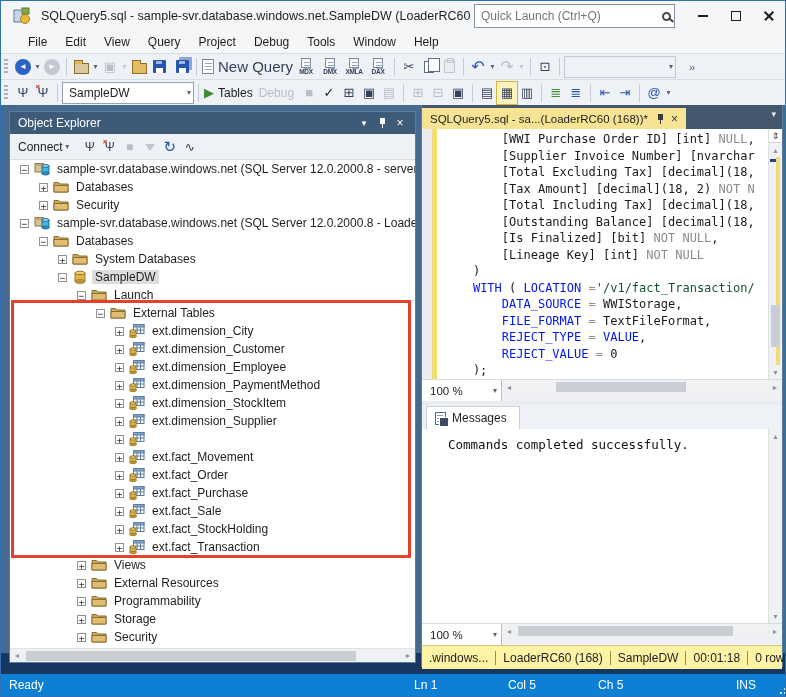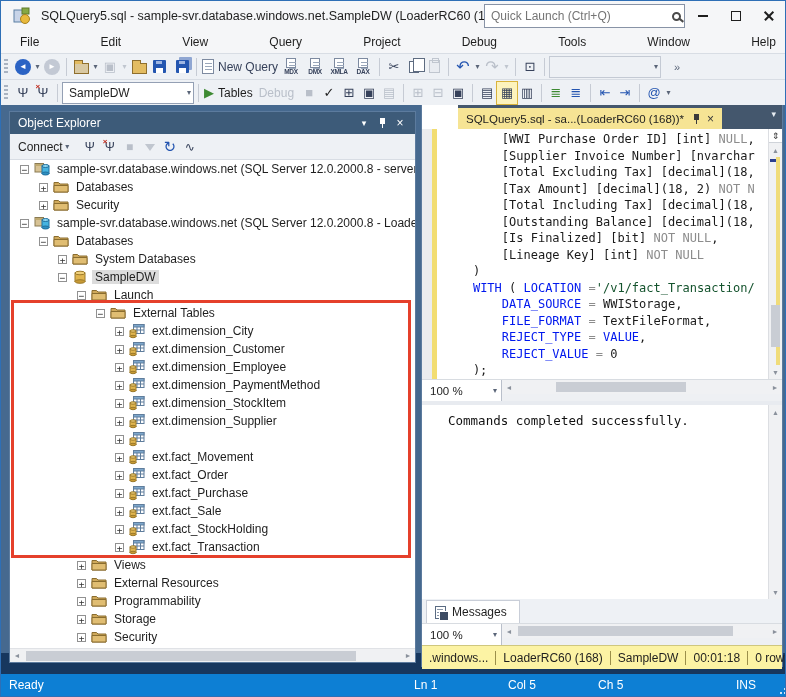--- a/index.html
+++ b/index.html
@@ -6,33 +6,33 @@
   *{box-sizing:border-box;}
   #window{
     position:relative;width:786px;height:697px;overflow:hidden;
     font-family:"Liberation Sans","DejaVu Sans",sans-serif;color:#1e1e1e;
     background:#f5f6f8;border:1px solid #2e6fb6;
   }
   
   #titlebar{position:absolute;left:0;top:0;width:100%;height:30px;background:#f5f6f8;display:flex;align-items:center;}
   #app-icon{width:18px;height:18px;margin:0 10px 0 12px;flex:none;}
   #title-text{font-size:12.5px;white-space:nowrap;}
-  .ql-box{position:absolute;left:483px;top:3px;width:201px;height:24px;background:#fff;border:1px solid #8893a6;display:flex;align-items:center;gap:22px;}
+  .ql-box{position:absolute;left:473px;top:3px;width:201px;height:24px;background:#fff;border:1px solid #8893a6;display:flex;align-items:center;gap:22px;}
   .ql-input{flex:1;border:none;outline:none;font-size:12px;color:#444;padding:0 4px 0 6px;font-family:inherit;background:transparent;}
   .mag{width:9px;height:9px;border:2px solid #4a4a4a;border-radius:50%;position:relative;margin-right:8px;flex:none;}
   .mag::after{content:"";position:absolute;width:6px;height:2px;background:#4a4a4a;right:-5px;bottom:-2px;transform:rotate(38deg);}
   .win-btns{position:absolute;right:0;top:0;height:30px;display:flex;}
   .win-btn{width:33px;height:30px;display:flex;align-items:center;justify-content:center;}
   .glyph-min{width:10px;height:2px;background:#1e1e1e;}
   .glyph-max{width:10px;height:10px;border:1.5px solid #1e1e1e;}
   .glyph-close{position:relative;width:12px;height:12px;}
   .glyph-close::before,.glyph-close::after{content:"";position:absolute;left:0;top:5px;width:12px;height:1.6px;background:#1e1e1e;}
   .glyph-close::before{transform:rotate(45deg);} .glyph-close::after{transform:rotate(-45deg);}
   
-  #menubar{position:absolute;left:0;top:30px;width:100%;height:22px;display:flex;align-items:center;padding-left:10px;background:#f5f6f8;font-size:12px;justify-content:space-between;}
+  #menubar{position:absolute;left:0;top:30px;width:100%;height:22px;display:flex;align-items:center;padding-left:18px;background:#f5f6f8;font-size:12px;}
   .menu-item{padding:2px 9px;}
   
   .toolbar{position:absolute;left:0;width:100%;height:26px;background:#eef1f5;display:flex;align-items:center;border-top:1px solid #d8dde4;}
   #toolbar1{top:52px;} #toolbar2{top:78px;}
   .grip{width:4px;height:16px;margin:0 5px 0 3px;background:repeating-linear-gradient(180deg,#a9b3c1 0 2px,transparent 2px 4px);flex:none;}
   .tbsep{width:1px;height:18px;background:#c6cbd4;margin:0 4px;flex:none;}
   .tbi{height:22px;min-width:20px;display:inline-flex;align-items:center;justify-content:center;font-size:13px;color:#36415a;flex:none;padding:0 1px;}
   .tbi.blue{color:#2455b0;} .tbi.dis{color:#b9bfc9;} .tbi.green{color:#3d8a32;}
   .dd{font-size:8px;color:#5a6578;width:9px;display:inline-flex;justify-content:center;flex:none;}
   .dd.dis{color:#c0c6cf;}
@@ -79,21 +79,21 @@
   .tree-label{padding:0 3px;}
   .tree-row.selected .tree-label{background:#dcdcdc;}
   .hscroll{height:14px;background:#f0f1f3;display:flex;align-items:center;flex:none;border-top:1px solid #e0e2e6;}
   .sbarrow{width:14px;height:14px;display:flex;align-items:center;justify-content:center;font-size:7px;color:#8a919c;flex:none;}
   .htrack{flex:1;height:14px;position:relative;}
   .hthumb{position:absolute;top:2px;height:10px;background:#c9cdd4;}
   
   #red-box{position:absolute;left:10px;top:299px;width:400px;height:258px;border:3px solid #e5402b;z-index:60;pointer-events:none;}
   
   #right-panel{position:absolute;left:420px;top:0;width:362px;height:562px;display:flex;flex-direction:column;border:1px solid #5c7b9e;border-top:none;background:#fff;}
-  #tabwell{height:24px;background:#44576d;display:flex;align-items:flex-end;flex:none;position:relative;margin-left:36px;}
+  #tabwell{height:24px;background:#44576d;display:flex;align-items:flex-end;flex:none;position:relative;}
   #doc-tab{height:21px;background:#f6e494;display:flex;align-items:center;padding:0 6px 0 8px;font-size:11.5px;color:#1e1e1e;margin-left:0;}
   #doc-tab .pin{color:#3a3a3a;margin:0 4px 0 8px;}
   #doc-tab .x{font-size:12px;color:#3a3a3a;padding:0 2px;}
   #tabwell .well-chev{position:absolute;right:6px;top:4px;color:#e8edf3;font-size:9px;}
   #editor{height:250px;position:relative;background:#fff;flex:none;overflow:hidden;}
   #gutter{position:absolute;left:0;top:0;bottom:0;width:10px;background:#ebecee;}
   #changebar{position:absolute;left:10px;top:0;bottom:0;width:5px;background:#f2dd71;}
   #code{position:absolute;left:22px;top:2px;right:14px;bottom:0;font-family:"DejaVu Sans Mono",monospace;font-size:12px;line-height:16.5px;white-space:pre;overflow:hidden;}
   .c-t{color:#1a1a1a;} .c-k{color:#0018ee;} .c-g{color:#8c8c8c;} .c-s{color:#14532d;}
   .vscroll{position:absolute;right:0;top:0;bottom:0;width:14px;background:#f0f1f3;border-left:1px solid #dcdee2;}
@@ -189,21 +189,21 @@
       </span>
     <span class="tbi">
         <span class="floppy"></span>
       </span>
     <span class="tbi" style="margin-left:3px">
         <span class="floppy all"></span>
       </span>
     <span class="tbsep"></span>
     <span class="tbi" style="gap:4px">
         <span class="doc"></span>
-        <span style="font-size:12px">New Query</span>
+        <span style="font-size:15px">New Query</span>
       </span>
     <span class="tbi qt">
         <span class="doc" style="width:10px;height:10px"></span>
         <span class="lbl">MDX</span>
       </span>
     <span class="tbi qt">
         <span class="doc" style="width:10px;height:10px"></span>
         <span class="lbl">DMX</span>
       </span>
     <span class="tbi qt">
@@ -720,40 +720,40 @@
           <span class="sbarrow">◄</span>
           <div class="htrack">
               <div class="hthumb" style="left:40px;width:130px"></div>
             </div>
           <span class="sbarrow">►</span>
         </div>
       </div>
 
       <div id="splitter"></div>
 
+      <div id="msg-tabs">
+        <div id="msg-tab">
+          <span class="msgico"></span>
+          <span>Messages</span>
+        </div>
+      </div>
+
       <div id="msg-content">
         <div id="msg-text">Commands completed successfully.</div>
         <div class="vscroll vscroll2">
           <div class="arr">
               <span>▲</span>
             </div>
           <div class="track"></div>
           <div class="arr bottom">
               <span>▼</span>
             </div>
         </div>
       </div>
 
-      <div id="msg-tabs">
-        <div id="msg-tab">
-          <span class="msgico"></span>
-          <span>Messages</span>
-        </div>
-      </div>
-
       <div class="zoombar">
         <div class="zoombox">
             <span>100 %</span>
             <span class="arrow">▾</span>
           </div>
         <div class="hscroll" style="flex:1;border-top:none">
           <span class="sbarrow">◄</span>
           <div class="htrack">
               <div class="hthumb" style="left:2px;width:215px"></div>
             </div>

